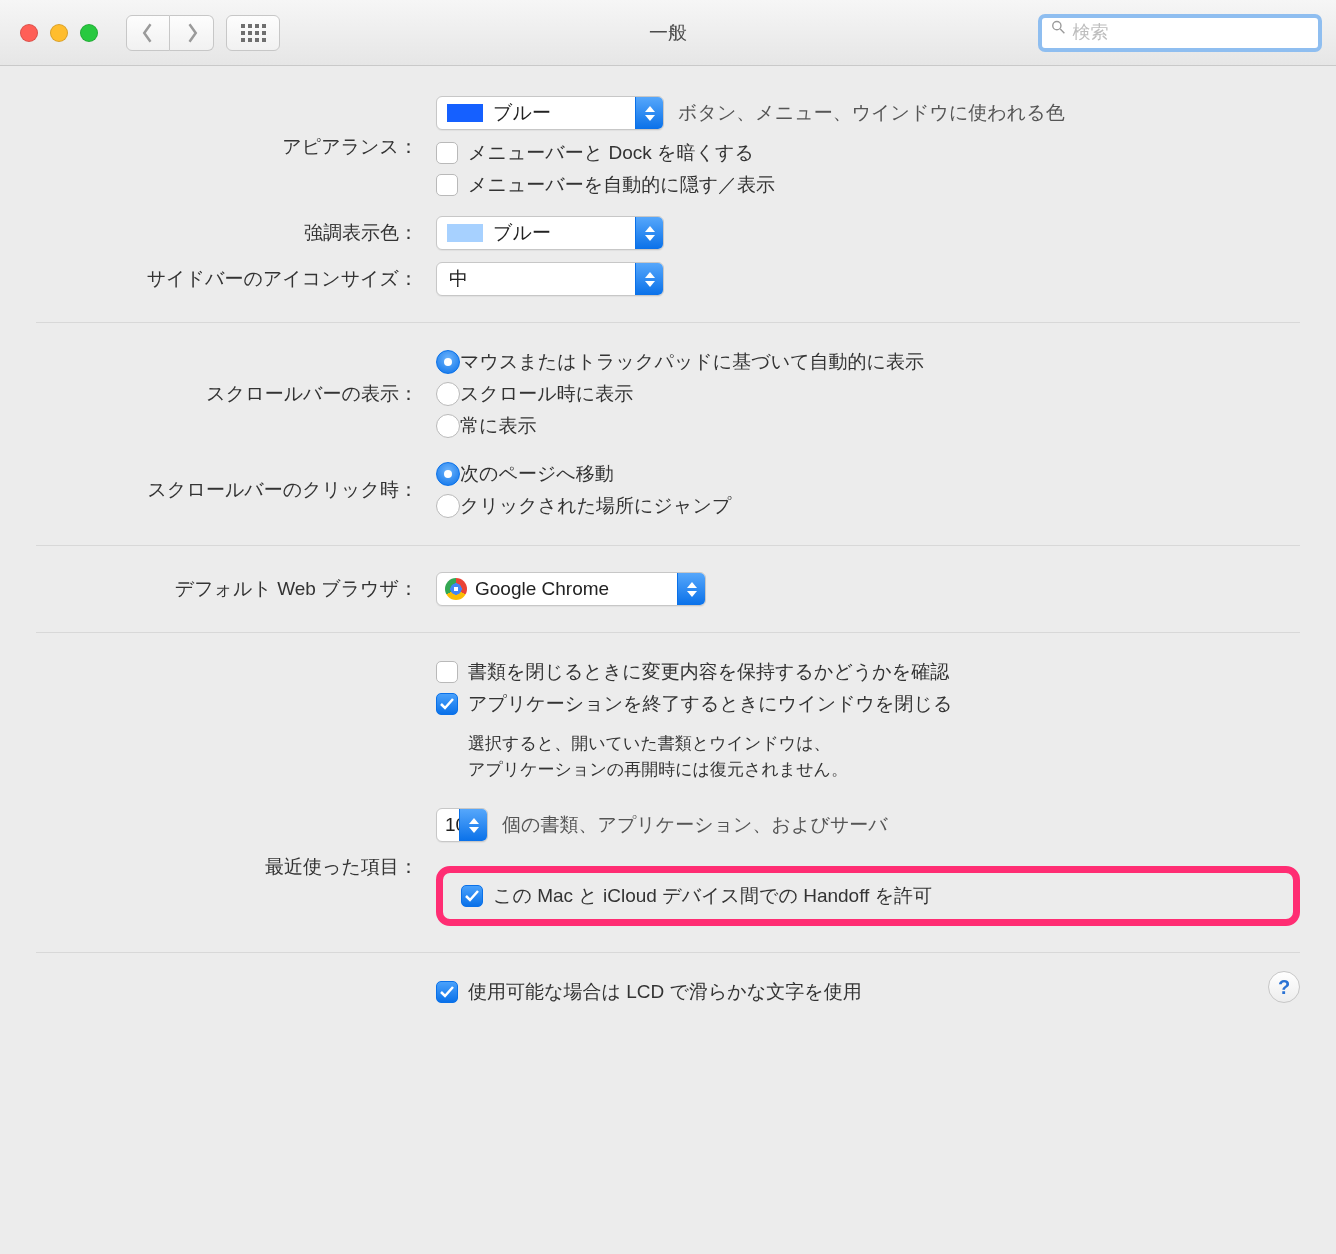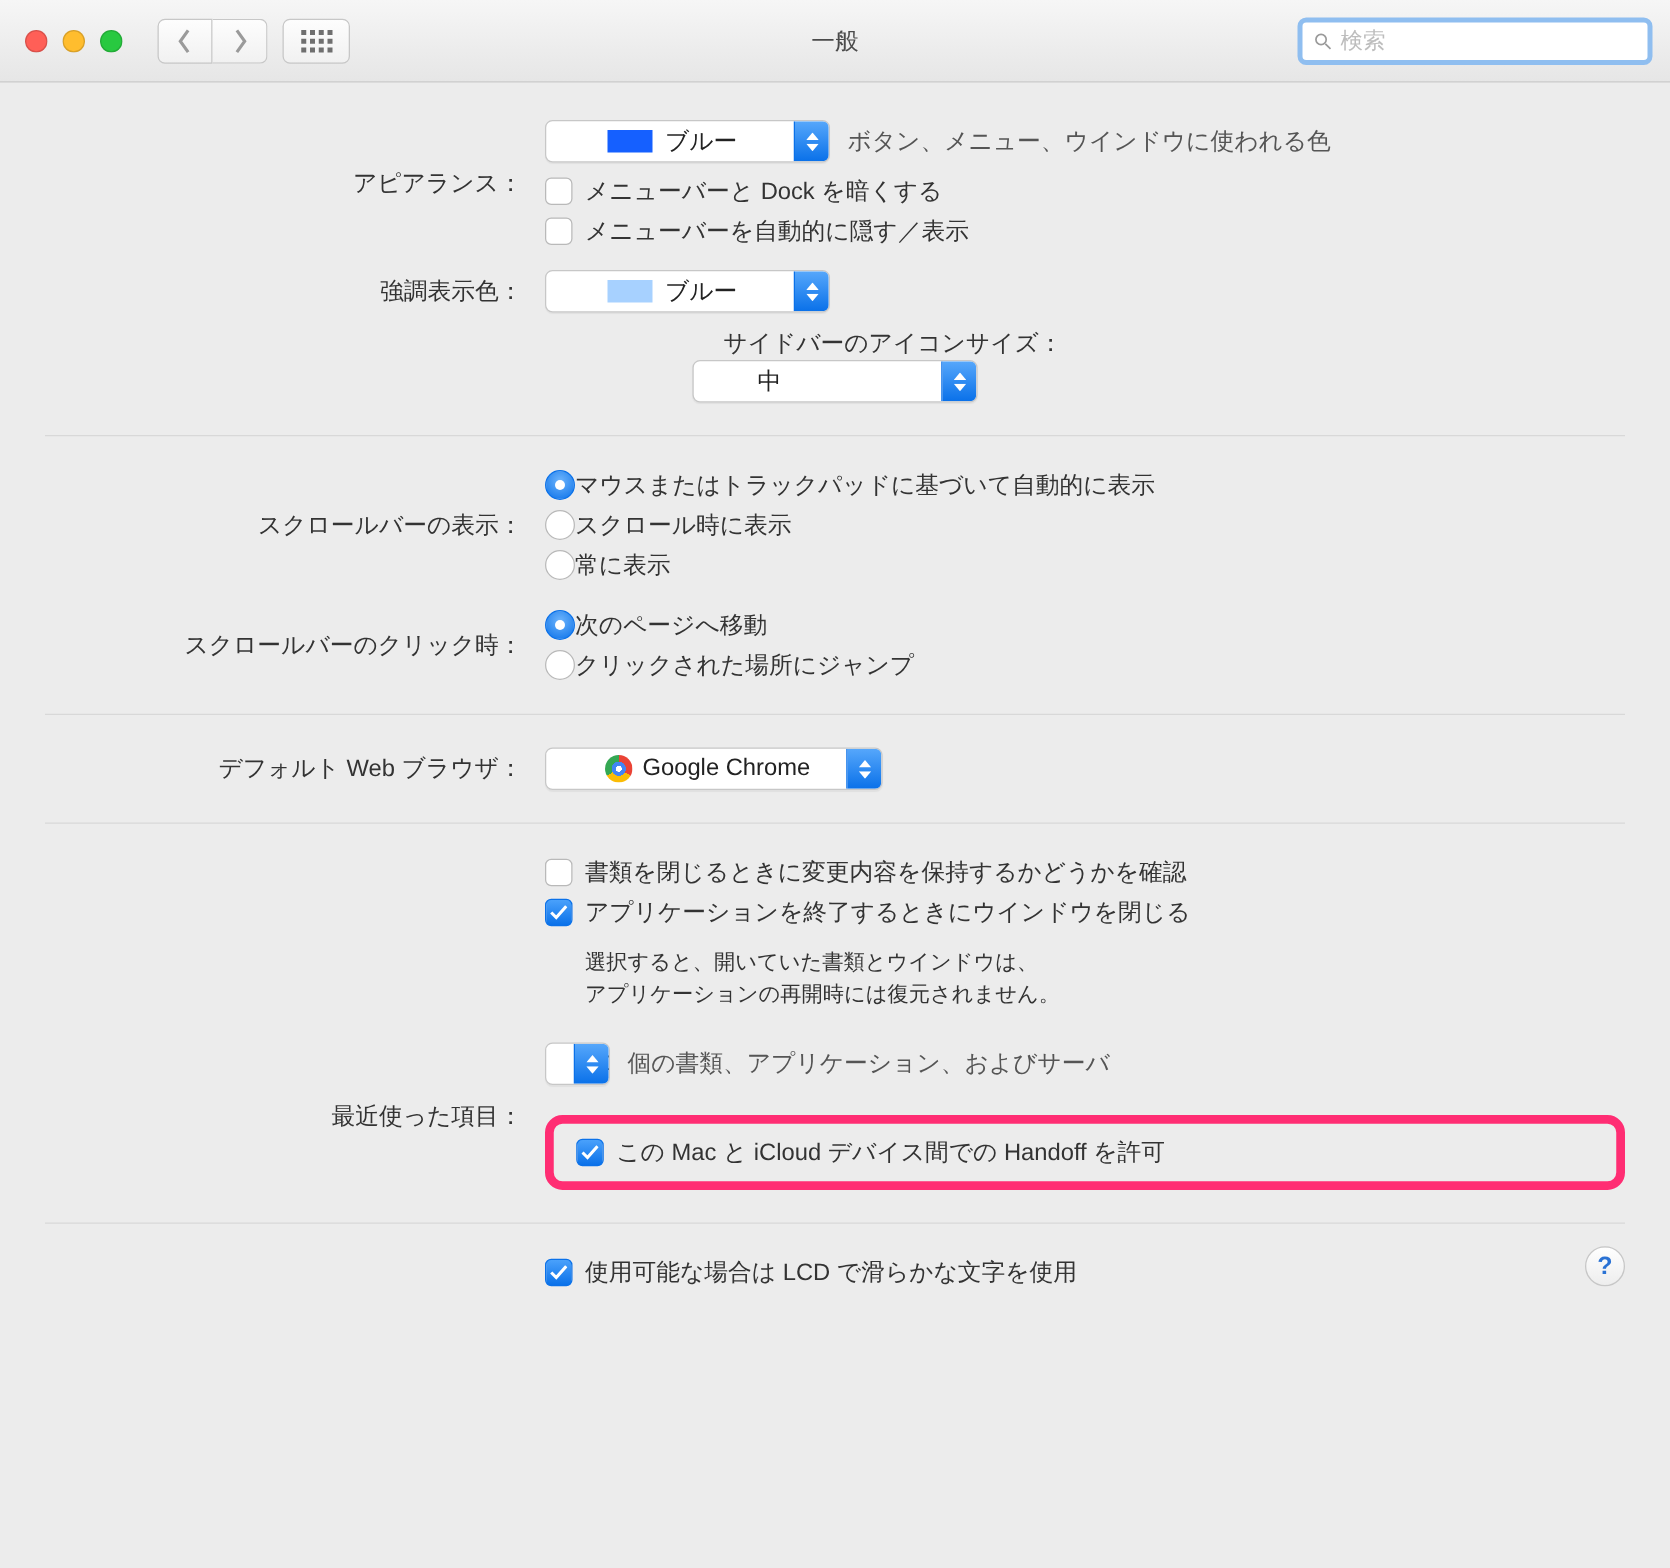--- a/index.html
+++ b/index.html
@@ -42,21 +42,21 @@
     position:absolute; left:50%; transform:translateX(-50%);
     font-size:19px; color:#4b4b4b;
   }
 
   .search {
     margin-left:auto;
     width: 284px; height: 38px;
     border-radius: 7px;
     border: 4px solid #8fbef0;
     background:#fff;
-    display:flex; align-items:center;
+    display:flex; 
     padding: 0 8px;
   }
   .search svg { color:#9a9a9a; width:18px; height:18px; margin-right:6px; }
   .search input {
     border:none; outline:none; width:100%; font-size:18px;
     background:transparent; color:#333;
   }
   .search input::placeholder { color:#bdbdbd; }
 
   
@@ -70,21 +70,20 @@
   .field { display:flex; align-items:center; gap:14px; }
 
   .separator { border:none; border-top:1px solid #d8d8d8; margin: 26px 0; }
 
   
   .popup {
     display:flex; align-items:center; height:34px;
     border:1px solid #c7c7c7; border-radius:6px; background:#fff;
     position:relative; overflow:hidden;
     box-shadow: 0 1px 1px rgba(0,0,0,.05);
-    padding-left: 39px;
   }
   .popup .swatch { width:36px; height:18px; margin:0 10px; }
   .popup .txt { font-size:19px; color:#222;}
   .popup .arrows {
     width:28px; height:100%; background:linear-gradient(#56a7fb,#0a71e9);
     display:flex; flex-direction:column; align-items:center; justify-content:center;
     border-left:1px solid #0a71e9;
     position:absolute; right:0; top:0;
   }
   .popup .arrows svg{ width:10px; height:6px; fill:#fff; display:block;}
@@ -227,21 +226,21 @@
               <path d="M0 6 L5 0 L10 6 Z"></path>
             </svg>
           <svg viewBox="0 0 10 6">
               <path d="M0 0 L5 6 L10 0 Z"></path>
             </svg>
         </div>
       </div>
     </div>
   </div>
 
-  <div class="row" style="margin-top:12px;flex-direction:column;">
+  <div class="row" style="margin-top:12px;">
     <div class="label">サイドバーのアイコンサイズ：</div>
     <div class="widgets">
       <div class="popup w-md">
         <span class="txt" style="padding-left:12px;">中</span>
         <div class="arrows">
           <svg viewBox="0 0 10 6">
               <path d="M0 6 L5 0 L10 6 Z"></path>
             </svg>
           <svg viewBox="0 0 10 6">
               <path d="M0 0 L5 6 L10 0 Z"></path>

